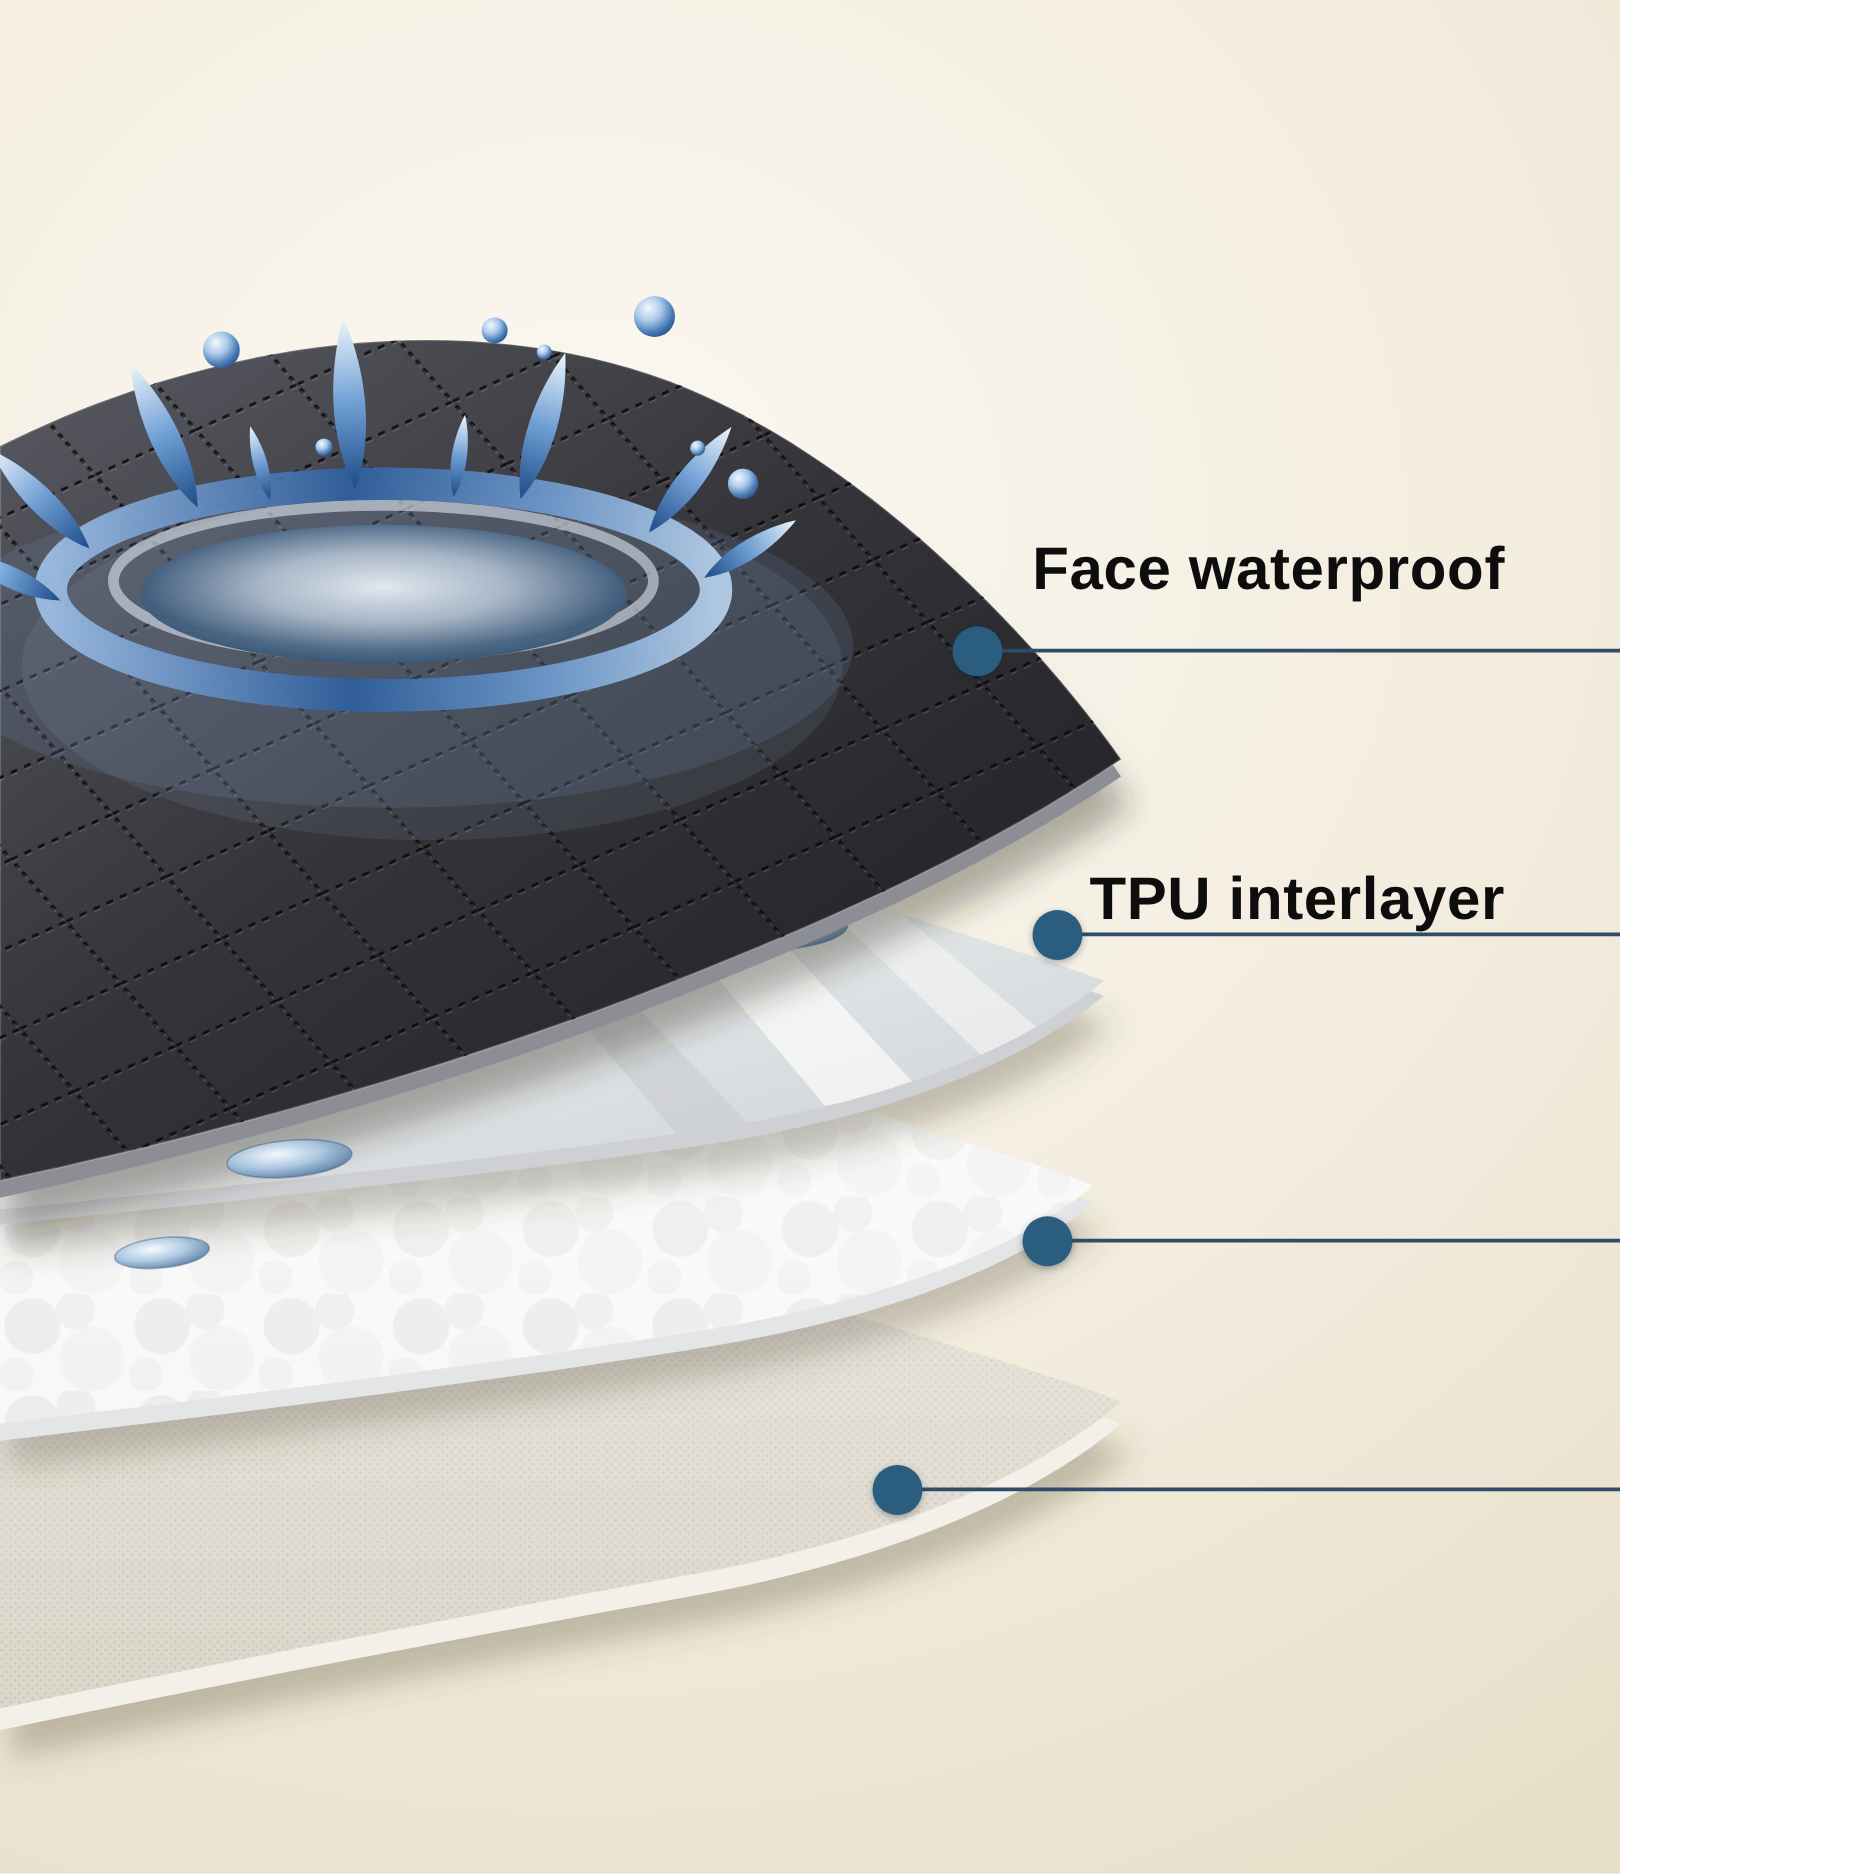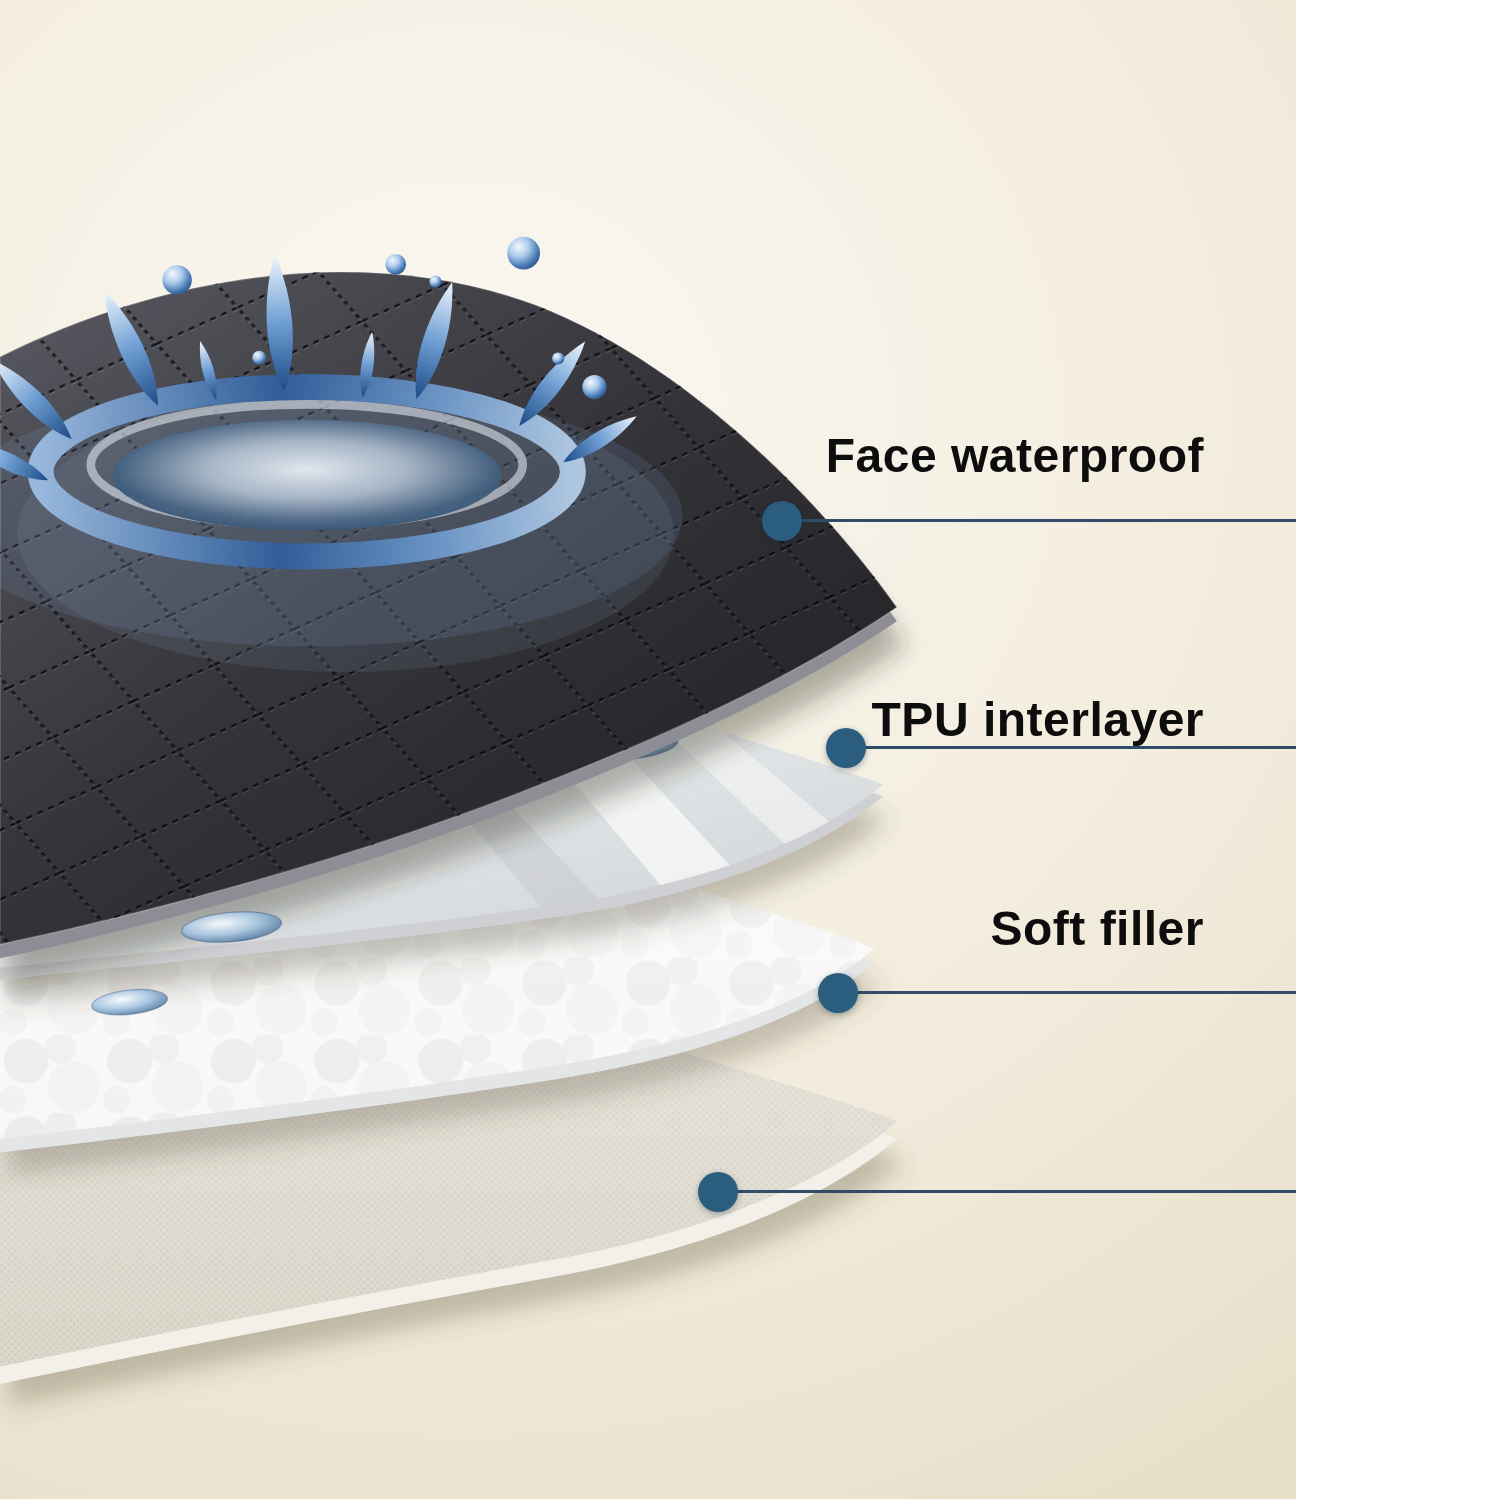--- a/index.html
+++ b/index.html
@@ -205,21 +205,20 @@
     <div class="callout-dot"></div>
   </div>
 
   <div class="callout c2">
     <div class="callout-label">TPU interlayer</div>
     <div class="callout-line"></div>
     <div class="callout-dot"></div>
   </div>
 
   <div class="callout c3">
-    <div class="callout-label">Soft filler</div>
     <div class="callout-line"></div>
     <div class="callout-dot"></div>
   </div>
 
   <div class="callout c4">
     <div class="callout-line"></div>
     <div class="callout-dot"></div>
   </div>
 
 </div>

